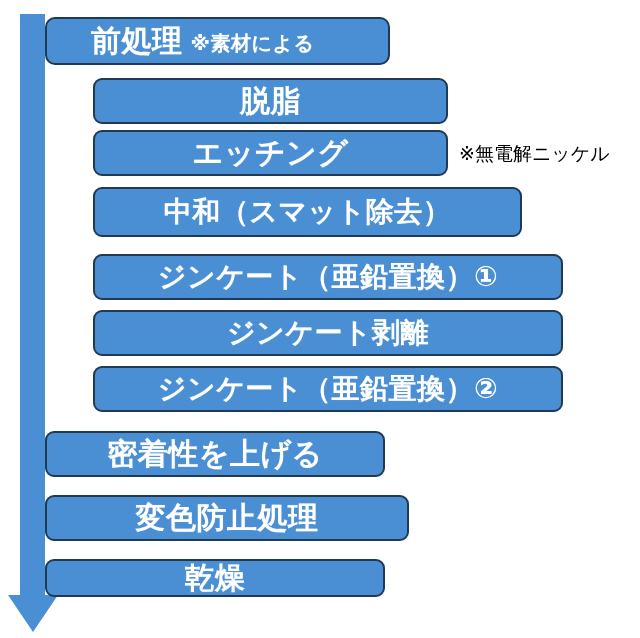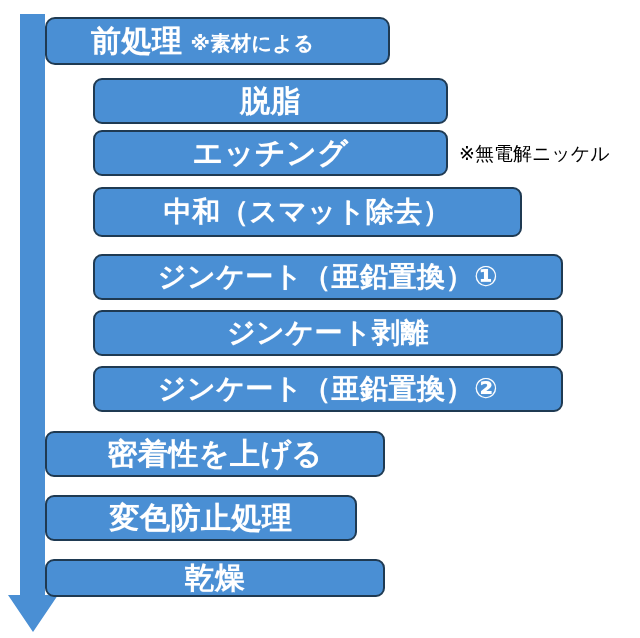--- a/index.html
+++ b/index.html
@@ -117,21 +117,21 @@
   </div>
 
   <div class="box fs-28" style="left:93px; top:366px; width:470px; height:46px;">
     <span class="label">ジンケート（亜鉛置換）②</span>
   </div>
 
   <div class="box fs-30" style="left:45px; top:431px; width:340px; height:46px;">
     <span class="label">密着性を上げる</span>
   </div>
 
-  <div class="box fs-30" style="left:45px; top:495px; width:312px; height:46px;align-items:flex-end;">
+  <div class="box fs-30" style="left:45px; top:495px; width:364px; height:46px;align-items:flex-end;">
     <span class="label">変色防止処理</span>
   </div>
 
   <div class="box fs-30" style="left:45px; top:559px; width:340px; height:38px;">
     <span class="label">乾燥</span>
   </div>
 
   <div class="side-note" style="left:459px; top:144px;">
     <span>※無電解ニッケル</span>
   </div>

